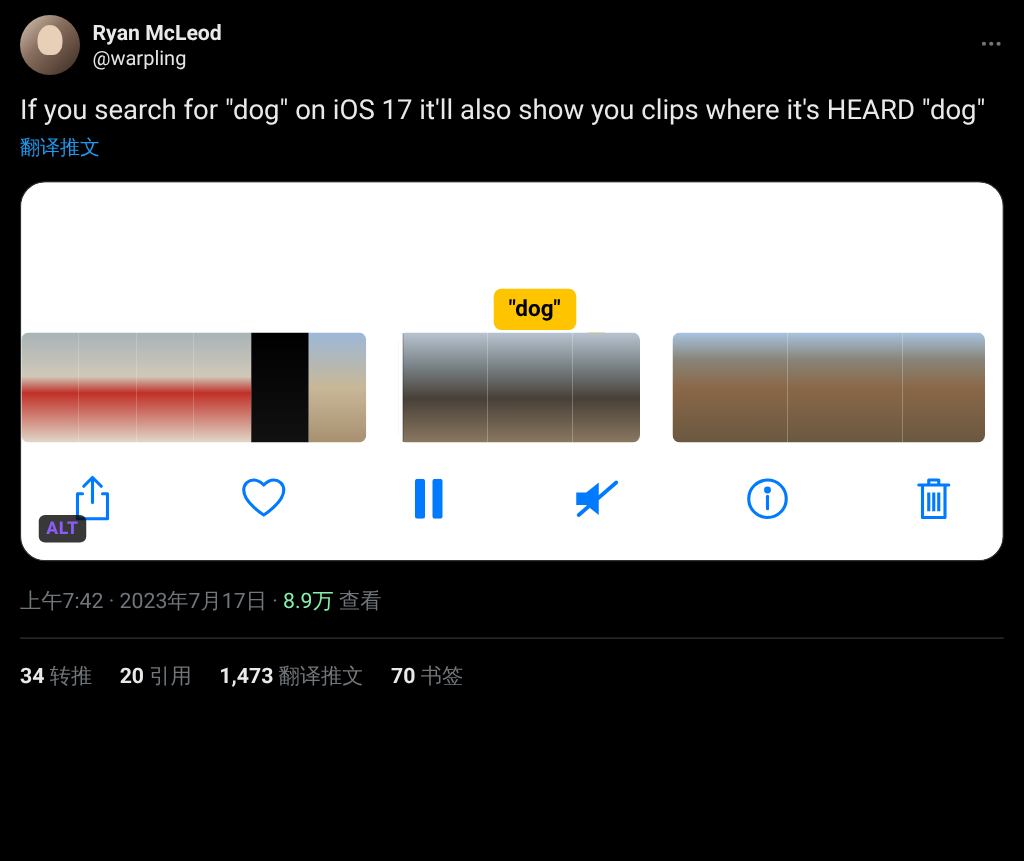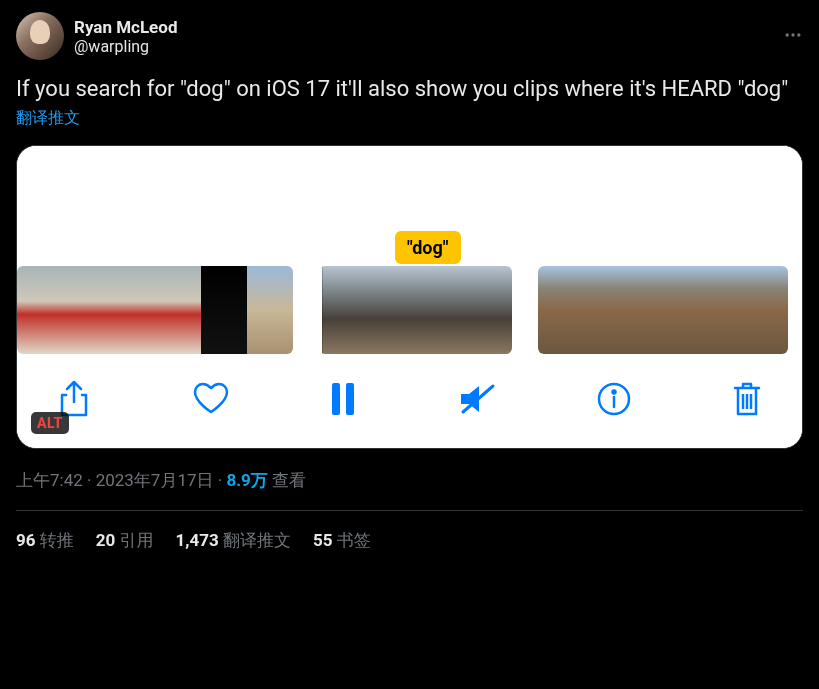--- a/index.html
+++ b/index.html
@@ -147,35 +147,35 @@
     display: flex;
     align-items: center;
     justify-content: center;
   }
   .tool-btn svg { display: block; }
   .alt-badge {
     position: absolute;
     left: 14px;
     bottom: 14px;
     background: rgba(0,0,0,0.78);
-    color: #ef4444;
+    color: #8b5cf6;
     font-weight: 800;
     font-size: 14px;
     padding: 3px 6px;
     border-radius: 5px;
     letter-spacing: 0.5px;
   }
   .meta {
     margin-top: 20px;
     font-size: 17px;
     color: #71767b;
   }
   .meta .views-count {
-    color: #0ea5e9;
-    font-weight: 700;
+    color: #86efac;
+    font-weight: 400;
   }
   .divider {
     border-top: 1px solid #2f3336;
     margin-top: 18px;
   }
   .stats {
     display: flex;
     gap: 22px;
     padding-top: 18px;
     font-size: 17px;
@@ -282,19 +282,19 @@
     <div class="alt-badge">ALT</div>
   </div>
 
   <div class="meta">
     <span>上午7:42</span><span> · </span><span>2023年7月17日</span><span> · </span><span class="views-count">8.9万</span> <span>查看</span>
   </div>
 
   <div class="divider"></div>
 
   <div class="stats">
-    <span><b>96</b> <span>转推</span></span>
+    <span><b>34</b> <span>转推</span></span>
     <span><b>20</b> <span>引用</span></span>
     <span><b>1,473</b> <span>翻译推文</span></span>
-    <span><b>55</b> <span>书签</span></span>
+    <span><b>70</b> <span>书签</span></span>
   </div>
 
 </div>
 
 </body></html>

